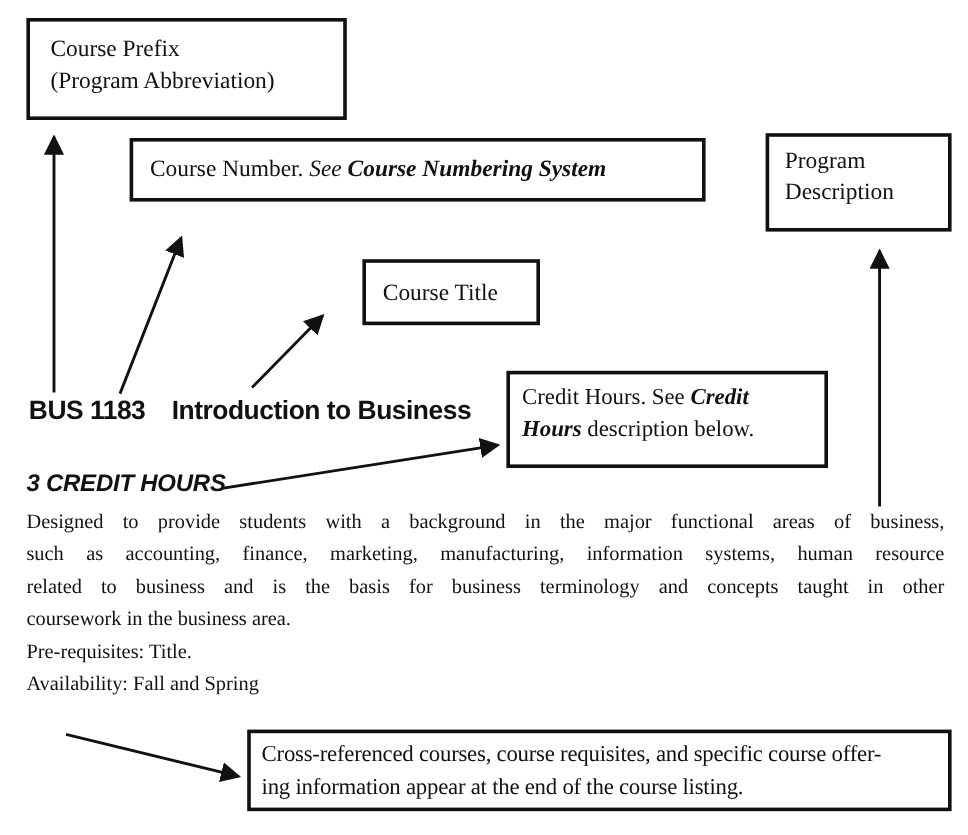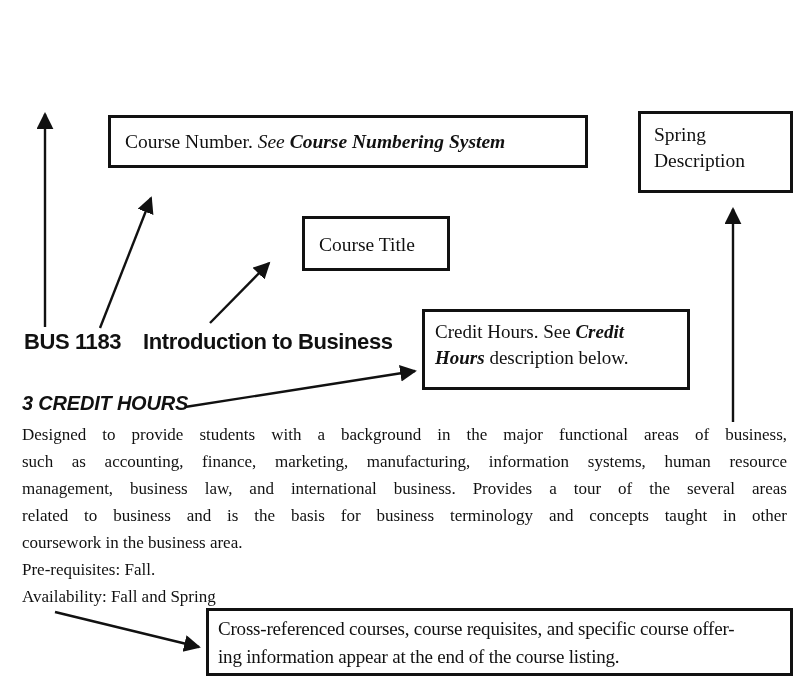--- a/index.html
+++ b/index.html
@@ -77,27 +77,31 @@
       </marker>
     </defs>
     <line x1="45" y1="327" x2="45" y2="114" stroke="#111111" stroke-width="2.4" marker-end="url(#ah)"></line>
     <line x1="100" y1="328" x2="151" y2="198" stroke="#111111" stroke-width="2.4" marker-end="url(#ah)"></line>
     <line x1="210" y1="323" x2="269" y2="263" stroke="#111111" stroke-width="2.4" marker-end="url(#ah)"></line>
     <line x1="185" y1="407" x2="415" y2="371" stroke="#111111" stroke-width="2.4" marker-end="url(#ah)"></line>
     <line x1="733" y1="422" x2="733" y2="209" stroke="#111111" stroke-width="2.4" marker-end="url(#ah)"></line>
     <line x1="55" y1="612" x2="199" y2="647" stroke="#111111" stroke-width="2.4" marker-end="url(#ah)"></line>
   </svg>
 
+  <div class="box b-prefix">
+    <div>Course Prefix</div>
+    <div>(Program Abbreviation)</div>
+  </div>
 
   <div class="box b-number">
     <div><span>Course Number. </span><span class="it">See </span><span class="bi">Course Numbering System</span></div>
   </div>
 
   <div class="box b-desc">
-    <div>Spring Description</div>
+    <div>Program Description</div>
   </div>
 
   <div class="box b-title">
     <div>Course Title</div>
   </div>
 
   <div class="box b-credit">
     <div><span>Credit Hours. See </span><span class="bi">Credit Hours</span><span> description below.</span></div>
   </div>
 
@@ -108,20 +112,19 @@
 
   <div class="heading">
     <span>BUS 1183</span><span class="course-title-part">Introduction to Business</span>
   </div>
 
   <div class="credit-line">3 CREDIT HOURS</div>
 
   <div class="body-text">
     <div class="jline">Designed to provide students with a background in the major functional areas of business,</div>
     <div class="jline">such as accounting, finance, marketing, manufacturing, information systems, human resource</div>
-    <div class="jline">management, business law, and international business. Provides a tour of the several areas</div>
     <div class="jline">related to business and is the basis for business terminology and concepts taught in other</div>
     <div>coursework in the business area.</div>
-    <div>Pre-requisites: Fall.</div>
+    <div>Pre-requisites: Title.</div>
     <div>Availability: Fall and Spring</div>
   </div>
 
 </div>
 
 </body></html>

